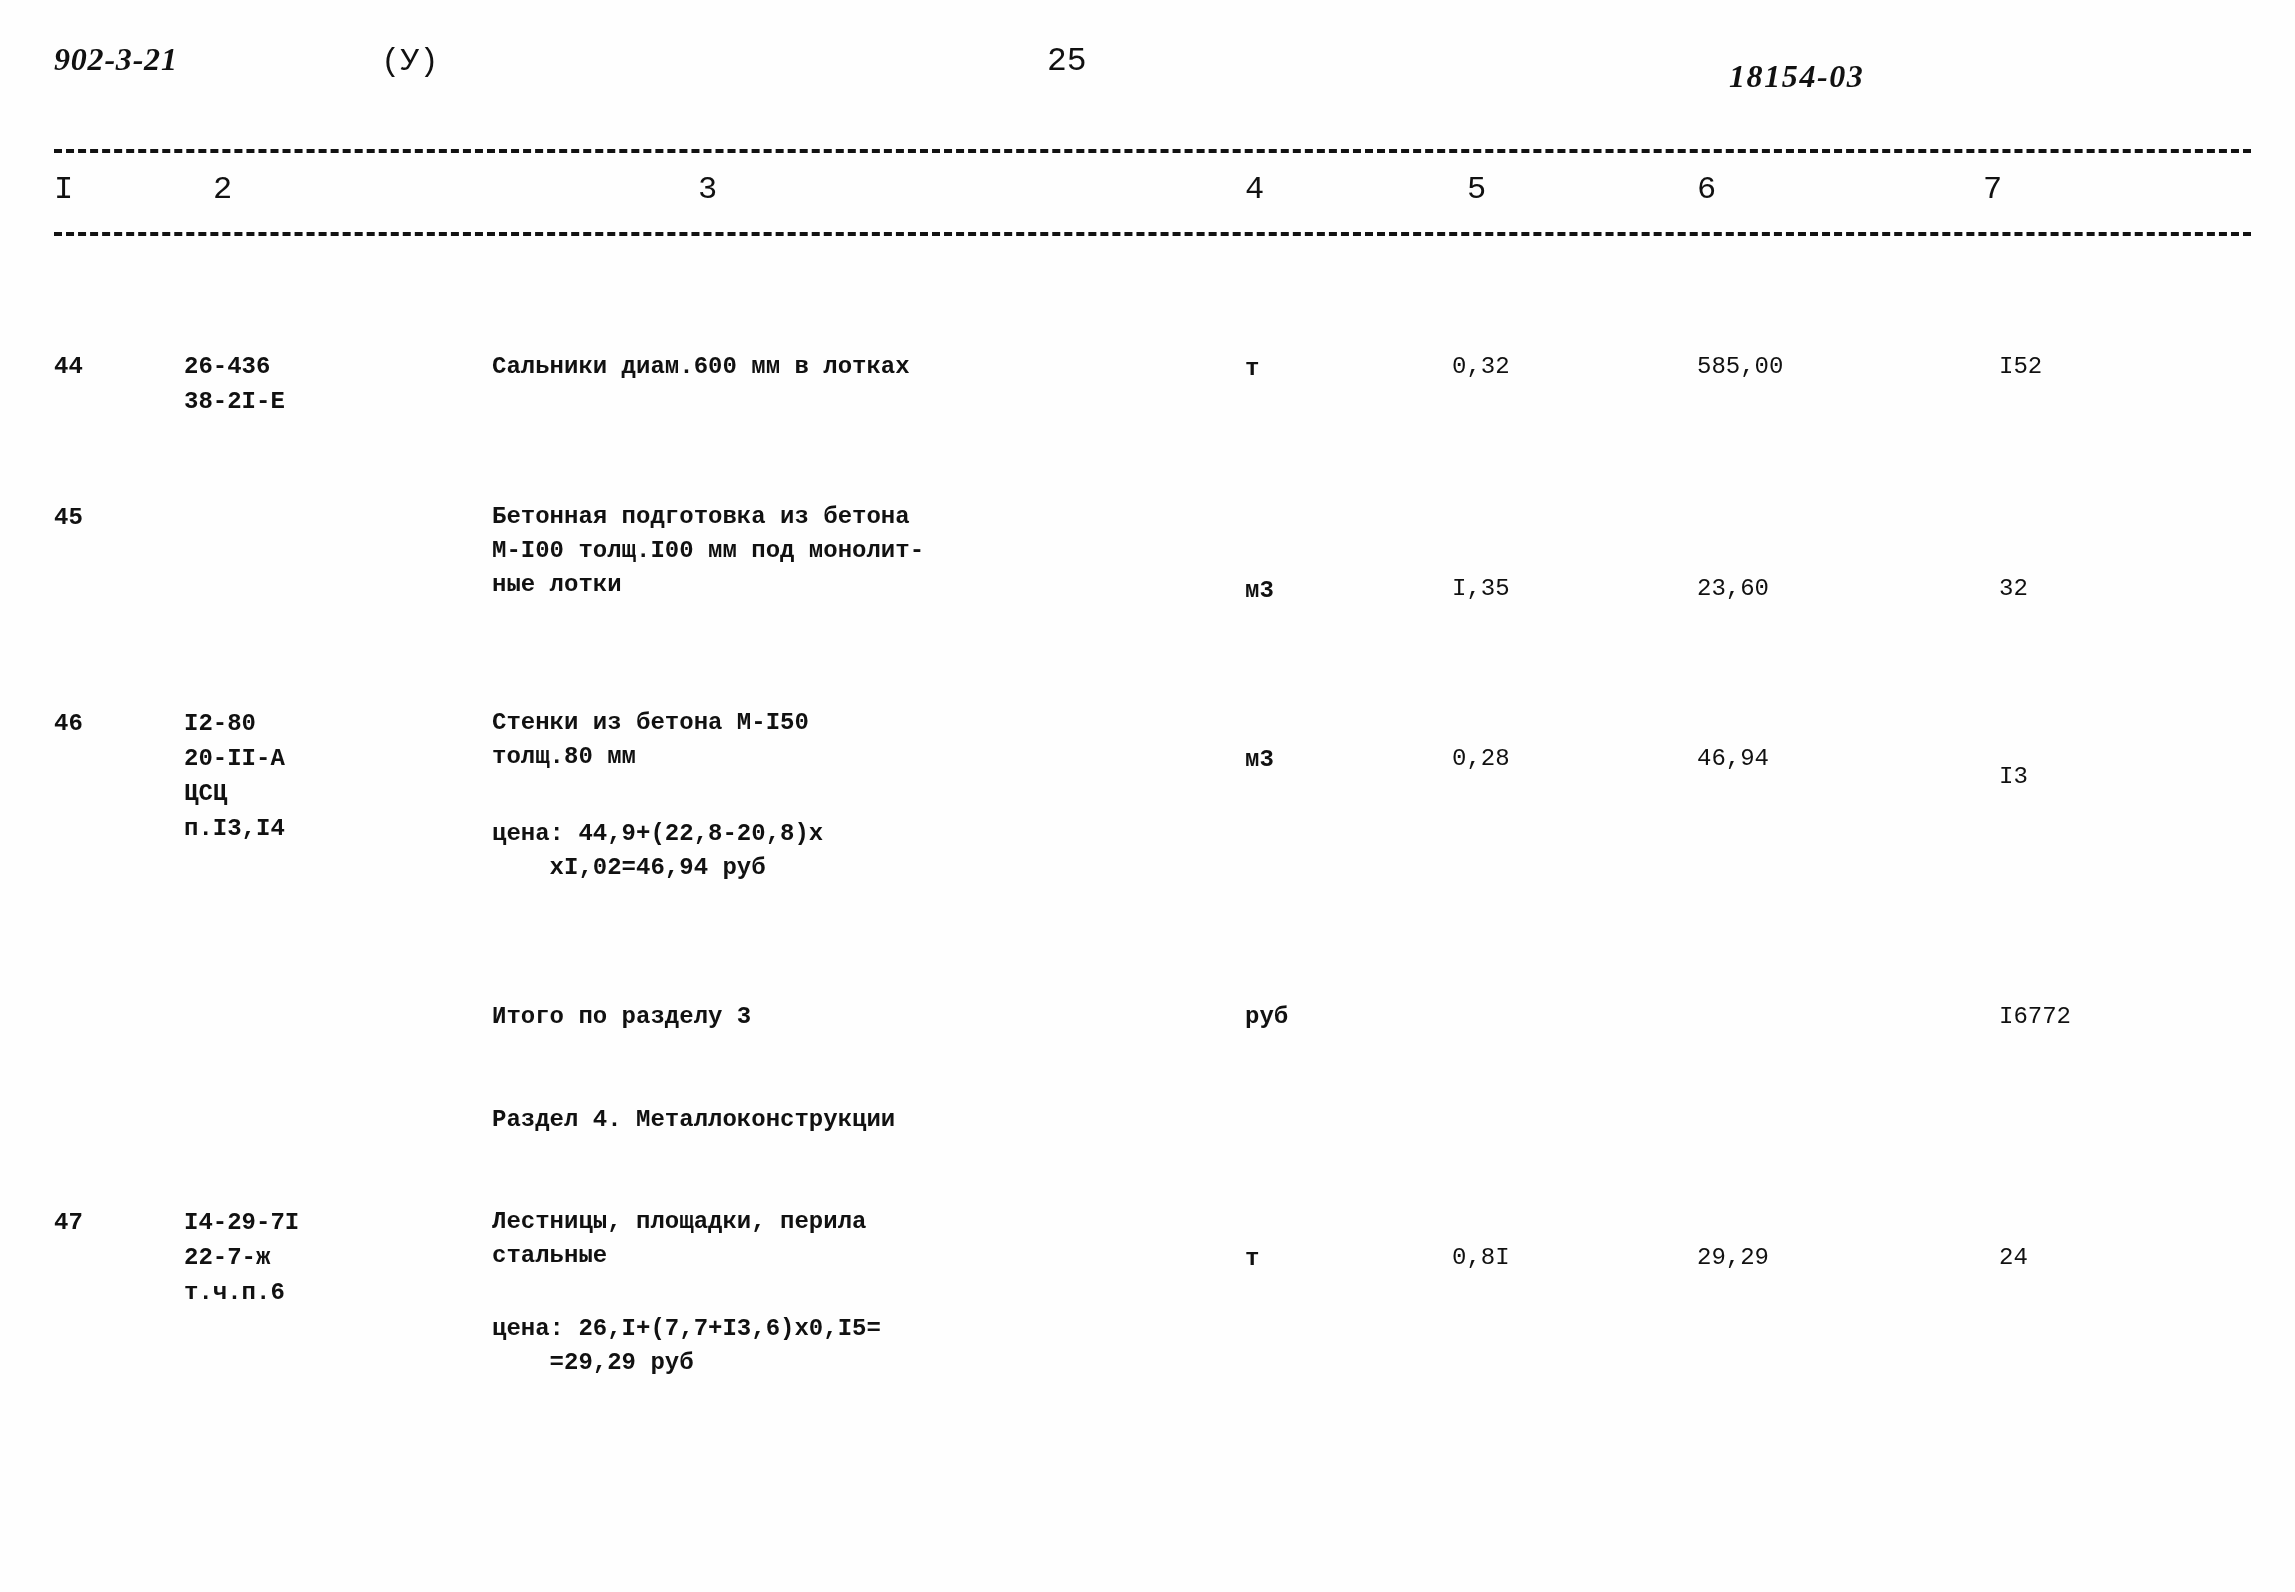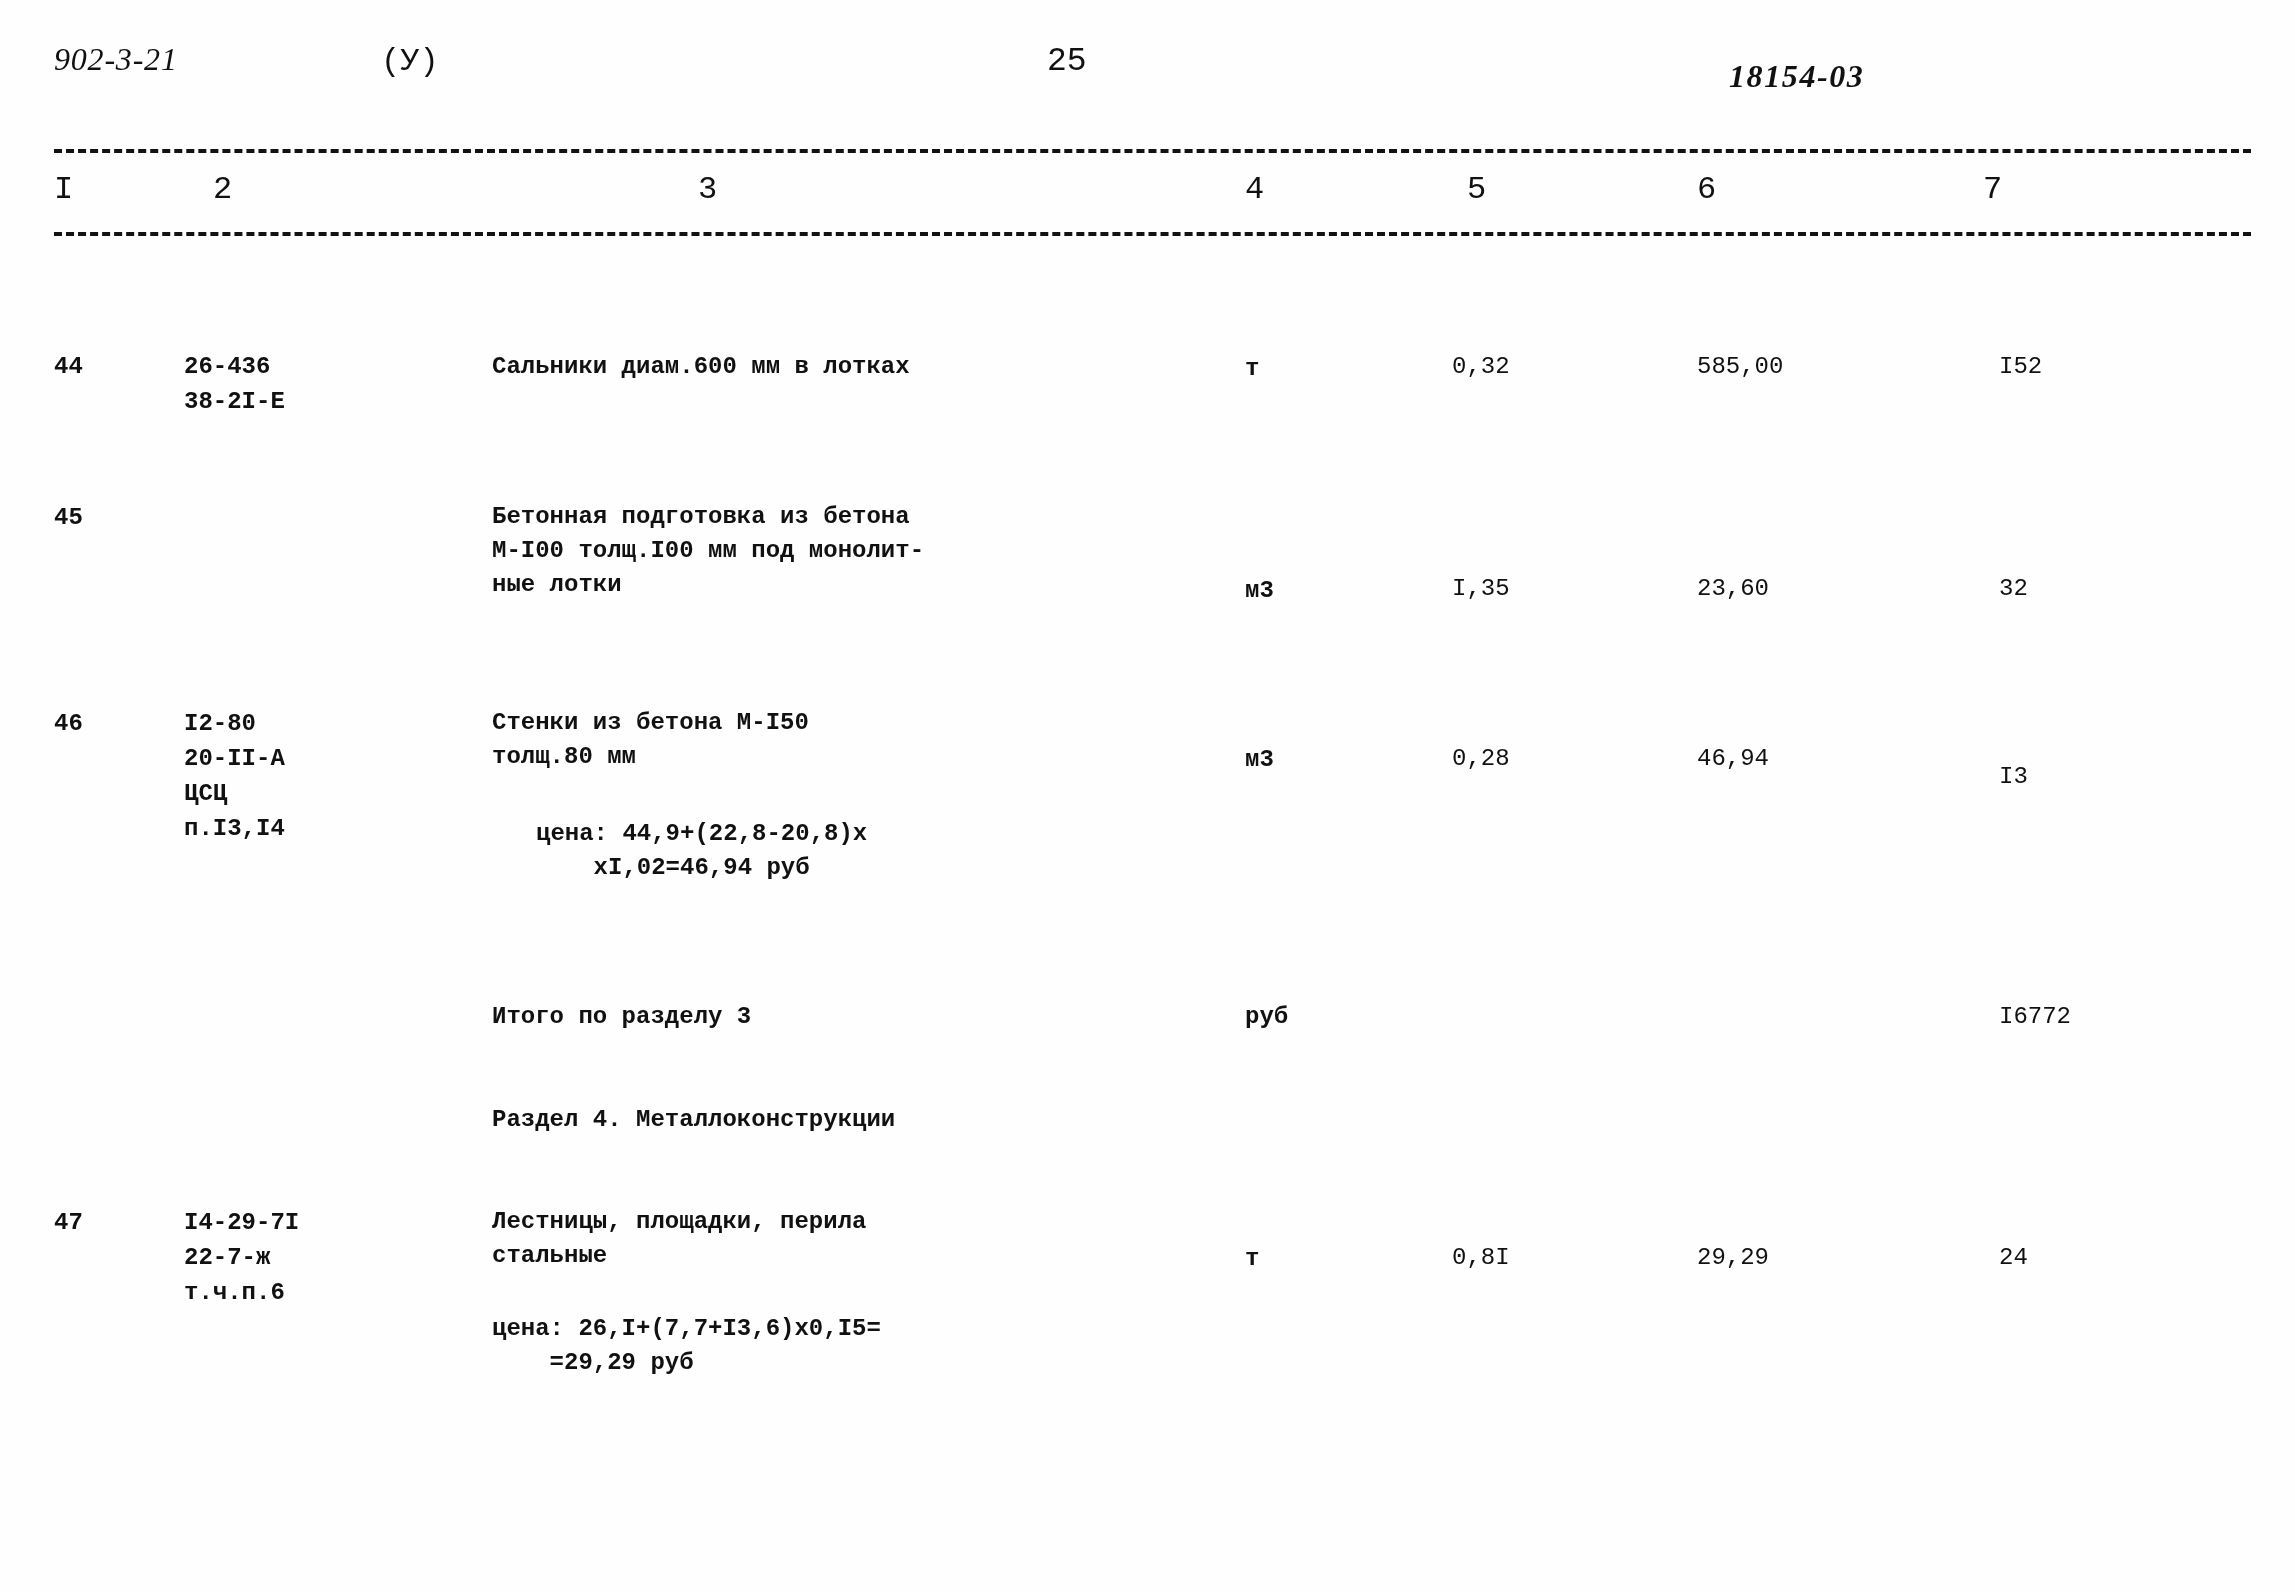--- a/index.html
+++ b/index.html
@@ -28,21 +28,21 @@
     height: 56px;
   }
   .hdr .code {
     position: absolute;
     left: 54px;
     top: 0;
     font-size: 32px;
     letter-spacing: 0.8px;
     font-style: italic;
     font-family: "Liberation Serif", serif;
-    font-weight: 400;
+    font-weight: 700;
   }
   .hdr .marker {
     position: absolute;
     left: 381px;
     top: 1.6px;
     font-size: 32px;
     font-family: "Liberation Mono", monospace;
   }
   .hdr .pageno {
     position: absolute;
@@ -166,21 +166,21 @@
     </div>
 
     <div class="row" style="height:309px;">
       <div class="cell c1 bold" style="top:40px;">46</div>
       <div class="cell c2 bold tight" style="top:40px;">I2-80
 20-II-А
 ЦСЦ
 п.I3,I4</div>
       <div class="cell c3 bold narrow-lines" style="top:40px;">Стенки из бетона М-I50
 толщ.80 мм</div>
-      <div class="cell c3 bold narrow-lines" style="top:151px;margin-left:44px;">цена: 44,9+(22,8-20,8)х
+      <div class="cell c3 bold narrow-lines" style="top:151px;">цена: 44,9+(22,8-20,8)х
     хI,02=46,94 руб</div>
       <div class="cell c4 bold" style="top:76px;">м3</div>
       <div class="cell c5" style="top:75px;">0,28</div>
       <div class="cell c6" style="top:75px;">46,94</div>
       <div class="cell c7" style="top:61px;margin-top:32px;">I3</div>
     </div>
 
     <div class="row" style="height:103px;font-family:Liberation Mono, monospace;">
       <div class="cell c3 bold" style="top:24px;">Итого по разделу 3</div>
       <div class="cell c4 bold" style="top:24px;">руб</div>

